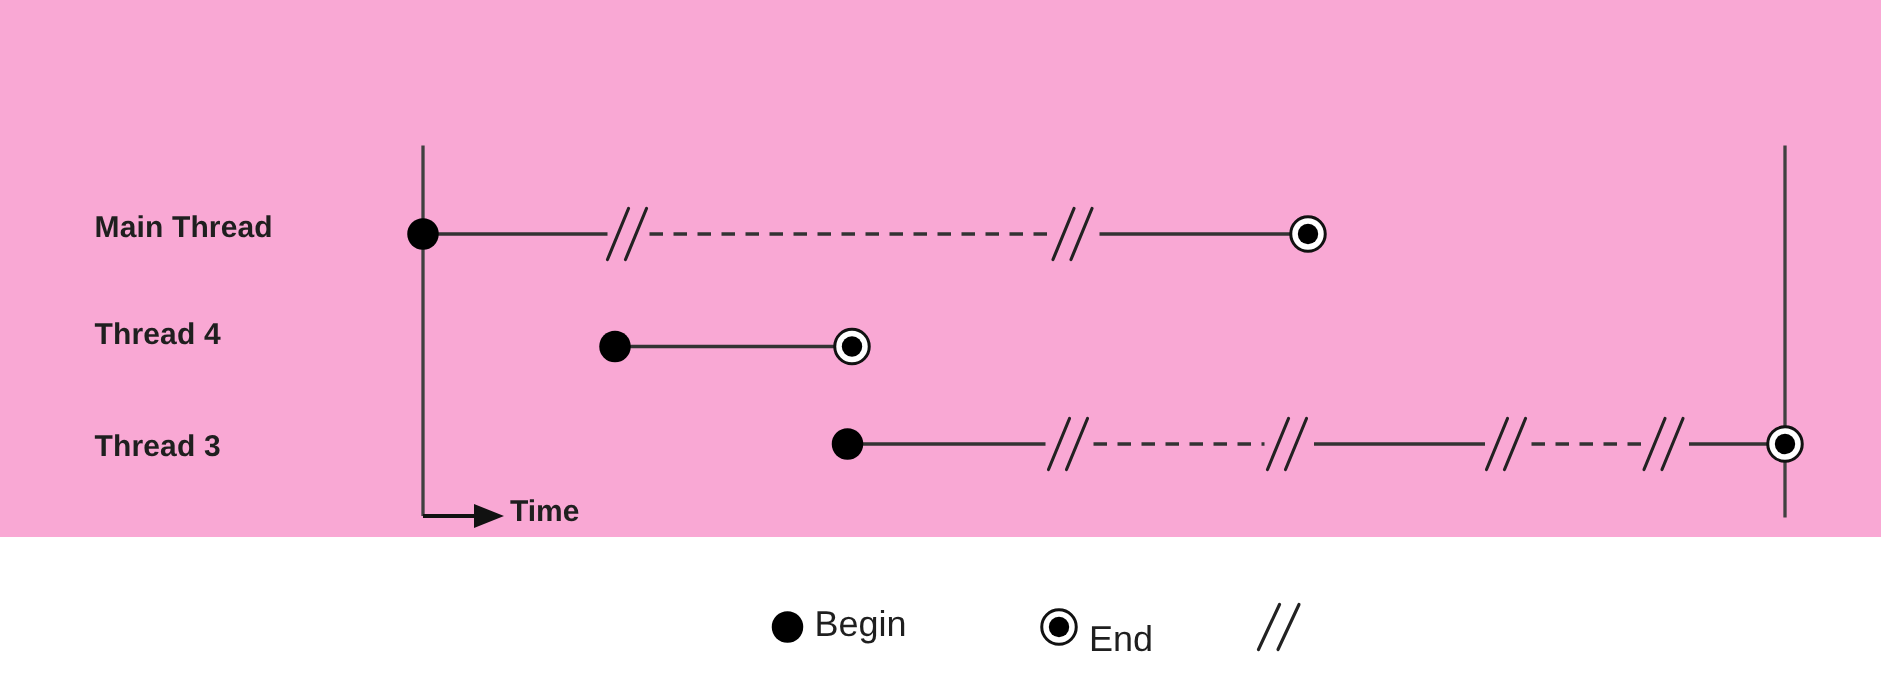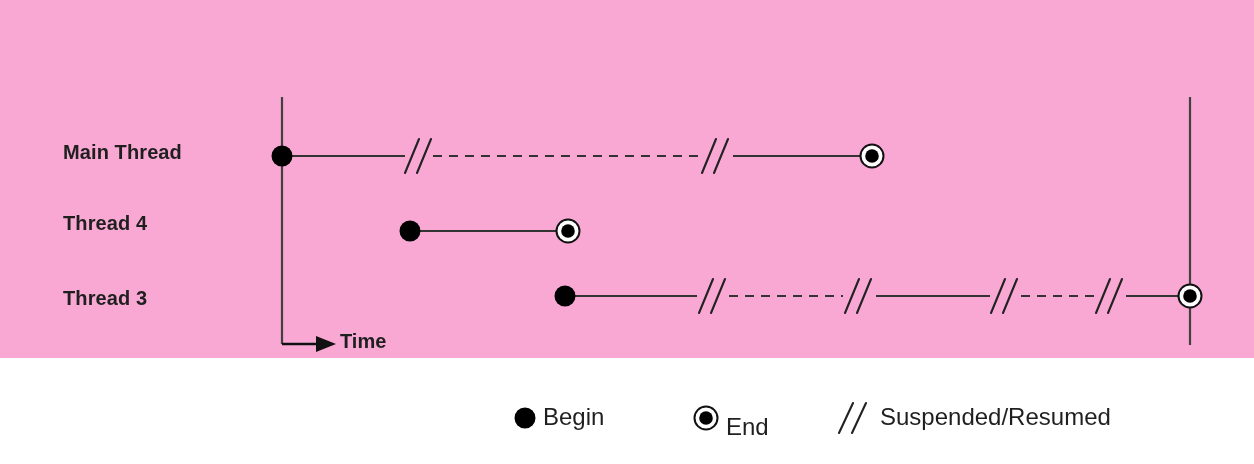--- a/index.html
+++ b/index.html
@@ -156,15 +156,14 @@
   <div class="thread-label" id="label-thread-2" style="left: 63px; top: 212px;">Thread 4</div>
 
   <div class="thread-label" id="label-thread-3" style="left: 63px; top: 287px;">Thread 3</div>
 
   <div class="axis-label" id="label-time" style="left: 340px; top: 330px;">Time</div>
 
   <div class="legend-label" id="legend-text-begin" style="left: 543px; top: 403px;">Begin</div>
 
   <div class="legend-label" id="legend-text-end" style="left: 726px; top: 413px;">End</div>
 
-  <div class="legend-label" id="legend-text-suspended" style="left: 880px; top: 403px;">Suspended/Resumed</div>
 
 </div>
 
 </body></html>

